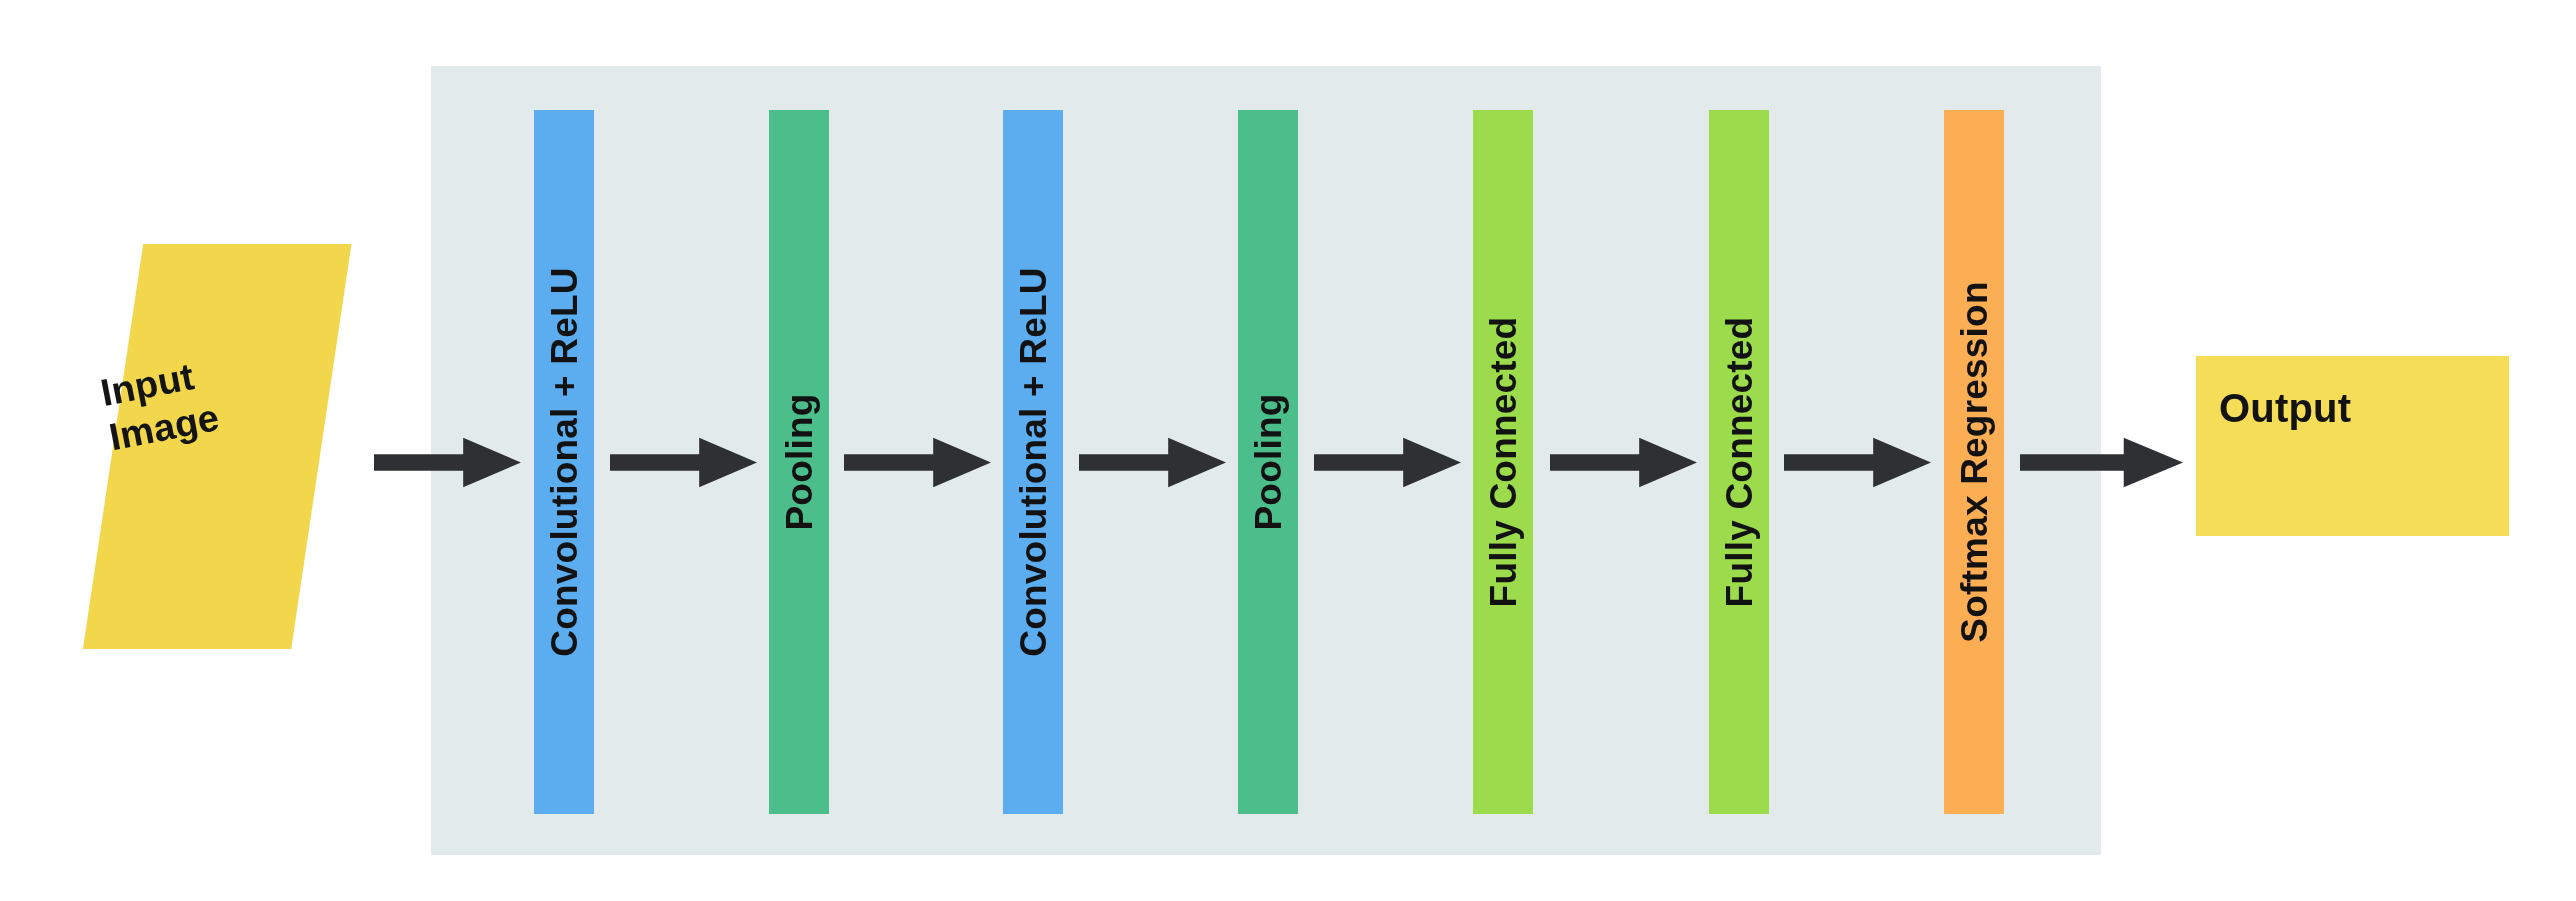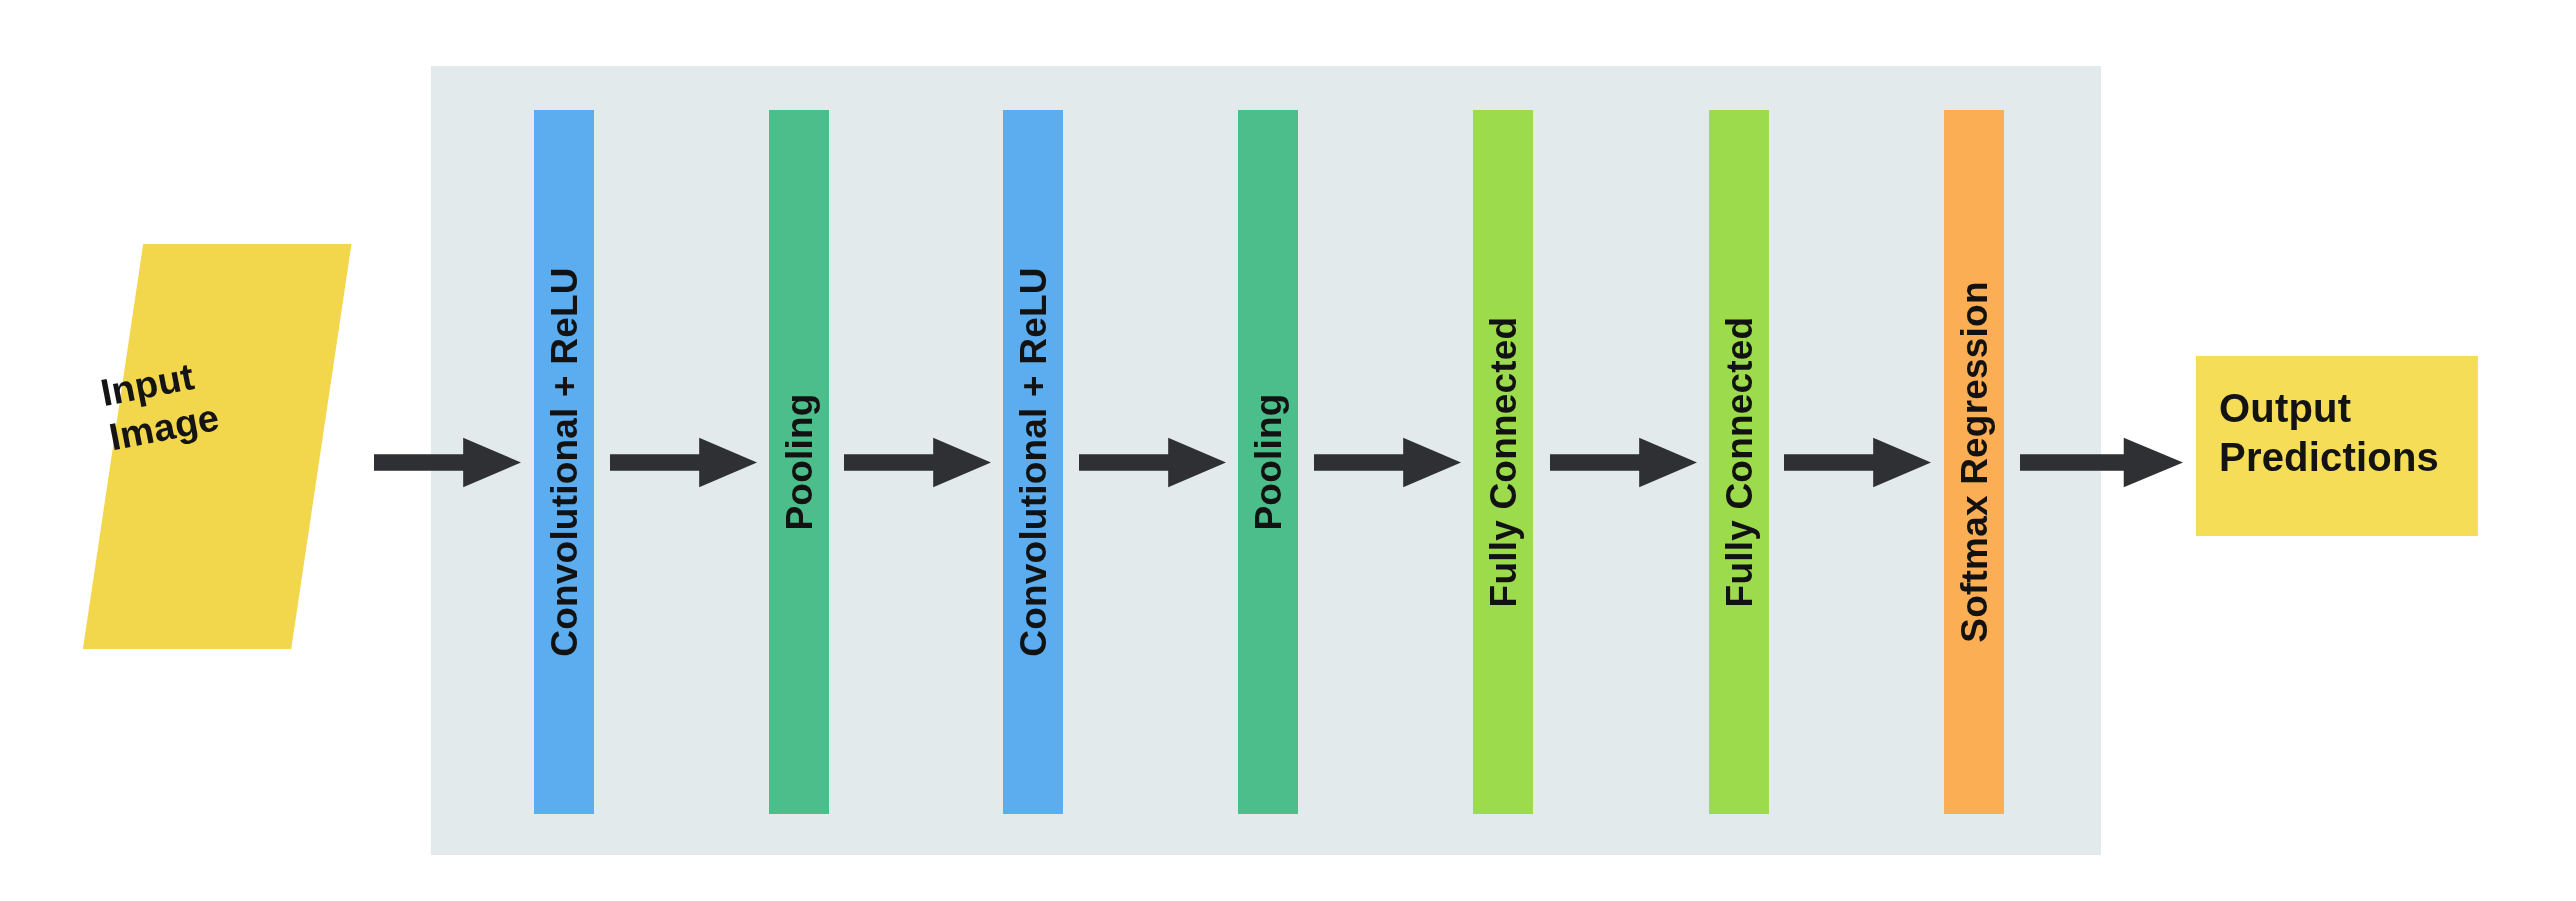--- a/index.html
+++ b/index.html
@@ -78,21 +78,21 @@
     position: absolute;
     height: 53px;
   }
   .arrow svg { display: block; width: 100%; height: 100%; }
 
   
   .output-box {
     position: absolute;
     left: 2196px;
     top: 356px;
-    width: 282px;
+    width: 313px;
     height: 180px;
     background: #f5dd57;
   }
   .output-label {
     position: absolute;
     left: 23px;
     top: 28px;
     font-size: 40px;
     font-weight: 700;
     line-height: 1.22;
@@ -183,18 +183,17 @@
   </div>
   <div class="arrow" style="left:2020px; top:436px; width:163px;">
     <svg viewBox="0 0 198 64" preserveAspectRatio="none">
         <polygon points="0,22 126,22 126,2 198,32 126,62 126,42 0,42" fill="#2e3033"></polygon>
       </svg>
   </div>
 
   <div class="output-box">
     <div class="output-label">
       <span>Output</span>
-      <span>Predictions</span>
     </div>
   </div>
 
 </div>
 
 
 </body></html>

